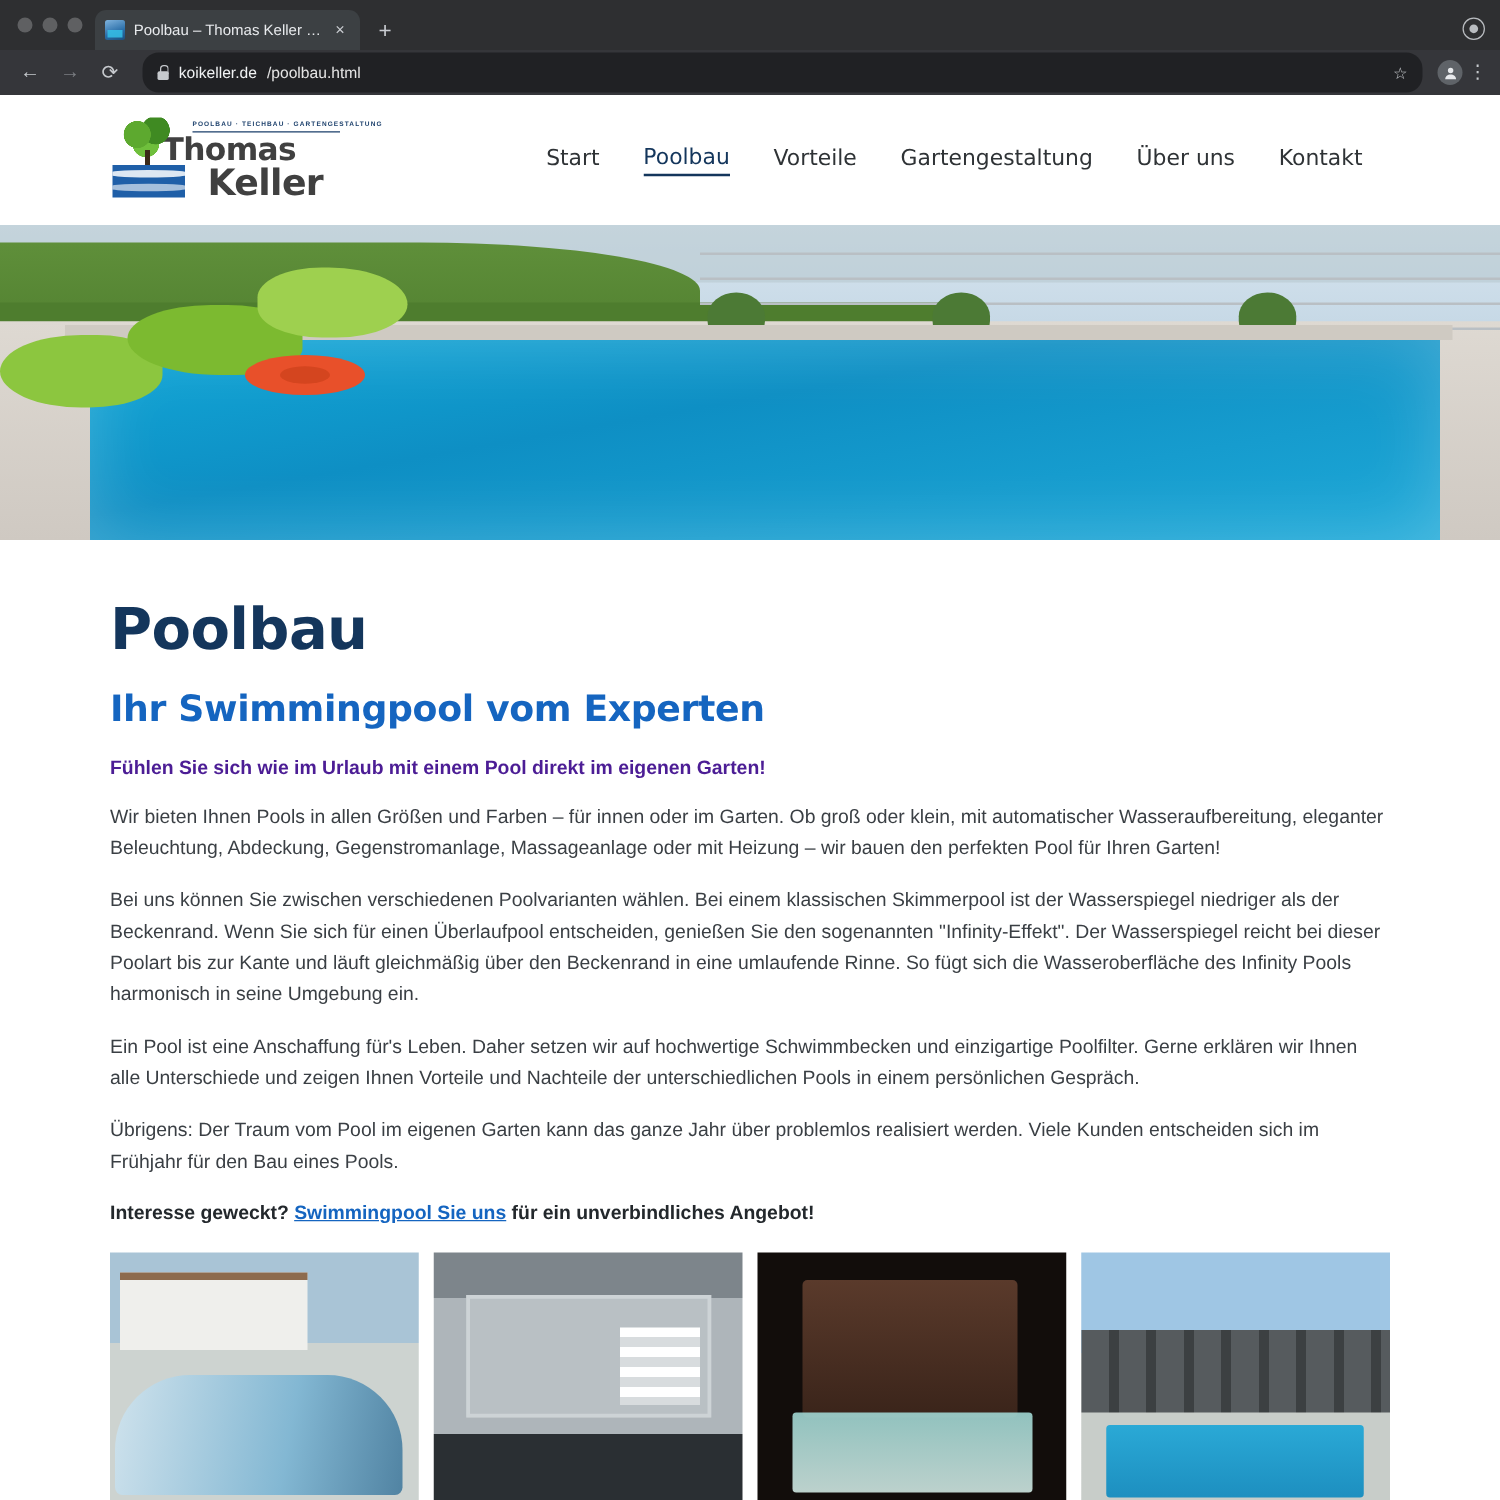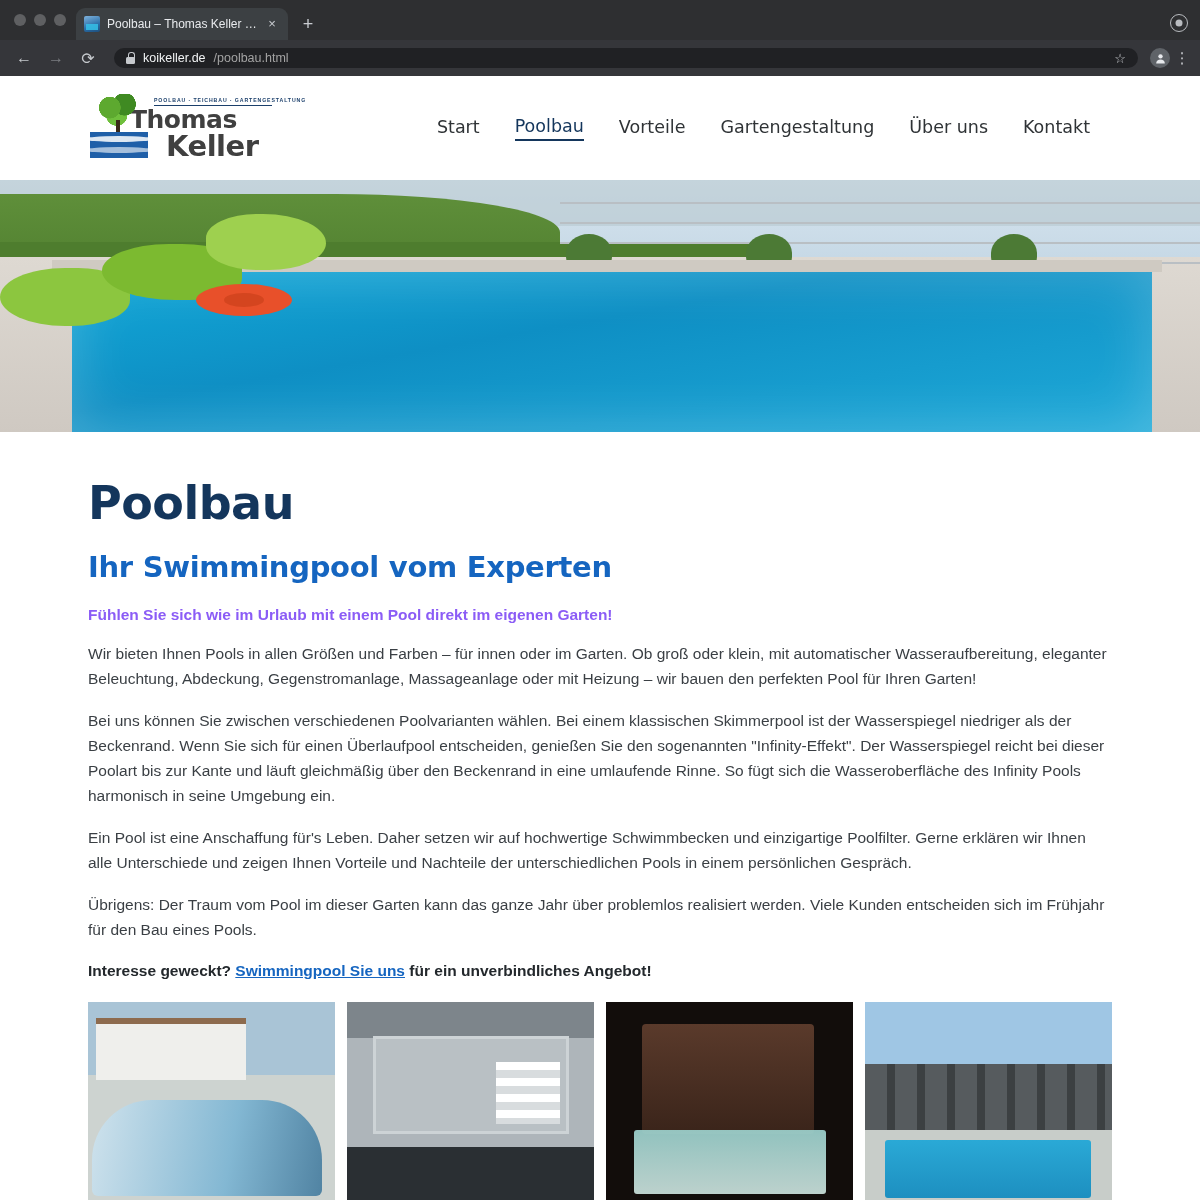--- a/index.html
+++ b/index.html
@@ -69,37 +69,37 @@
     display: flex; align-items: center; gap: 4px;
     padding: 0 10px;
   }
   .nav-btn {
     width: 28px; height: 28px; border-radius: 50%;
     color: #c6c9cd; font-size: 16px; display: flex;
     align-items: center; justify-content: center;
   }
   .nav-btn.disabled { color: #7b7e82; }
   .omnibox {
-    flex: 1; height: 20px; background: #202124; border-radius: 13px;
+    flex: 1; height: 32px; background: #202124; border-radius: 13px;
     display: flex; align-items: center; gap: 8px; padding: 0 12px;
     margin: 0 8px; color: #e4e6e9; font-size: 12.5px;
   }
   .lock {
     width: 9px; height: 12px; position: relative; flex: none;
   }
   .lock::before {
     content:""; position:absolute; left:0; bottom:0; width:9px; height:7px;
     background:#c6c9cd; border-radius:1.5px;
   }
   .lock::after {
     content:""; position:absolute; left:1.8px; top:0; width:5.4px; height:6px;
     border:1.5px solid #c6c9cd; border-bottom:none; border-radius:3px 3px 0 0;
   }
   .url-host { color: #f1f3f4; }
-  .url-path { color: #a3a3a3; }
+  .url-path { color: #e5e5e5; }
   .omnibox-right { margin-left: auto; display: flex; align-items: center; gap: 12px; }
   .star {
     color: #c6c9cd; font-size: 13px;
   }
   .avatar-btn {
     width: 20px; height: 20px; border-radius: 50%;
     background: #5f6368; display:flex; align-items:center; justify-content:center;
   }
   .avatar-btn svg { width: 13px; height: 13px; fill: #e8eaed; }
   .kebab { color: #c6c9cd; font-size: 15px; letter-spacing: 0; line-height: 10px; width: 16px; text-align:center;}
@@ -203,21 +203,21 @@
   h1.title {
     font-family: "DejaVu Sans", sans-serif;
     font-size: 46px; font-weight: bold; color: #14365c; letter-spacing: -0.5px;
   }
   h2.subtitle {
     font-family: "DejaVu Sans", sans-serif;
     font-size: 29px; font-weight: bold; color: #1565c0;
     margin-top: 20px; letter-spacing: -0.3px;
   }
   p.lead-bold {
-    margin-top: 22px; font-size: 15.5px; font-weight: bold; color: #8b5cf6;
+    margin-top: 22px; font-size: 15.5px; font-weight: bold; color: #4c1d95;
   }
   p.body {
     margin-top: 17px; font-size: 15.5px; line-height: 25px; color: #3a3f44;
   }
   p.cta { margin-top: 20px; font-size: 15.5px; font-weight: bold; color: #23282c; }
   p.cta a { color: #1565c0; text-decoration: underline; }
   .gallery {
     display: flex; gap: 12px; margin-top: 22px;
   }
   .shot { width: 247px; height: 202px; overflow: hidden; position: relative; }
@@ -356,21 +356,21 @@
       <div class="ring"></div>
     </div>
 
     <div class="content">
       <h1 class="title">Poolbau</h1>
       <h2 class="subtitle">Ihr Swimmingpool vom Experten</h2>
       <p class="lead-bold">Fühlen Sie sich wie im Urlaub mit einem Pool direkt im eigenen Garten!</p>
       <p class="body">Wir bieten Ihnen Pools in allen Größen und Farben – für innen oder im Garten. Ob groß oder klein, mit automatischer Wasseraufbereitung, eleganter Beleuchtung, Abdeckung, Gegenstromanlage, Massageanlage oder mit Heizung – wir bauen den perfekten Pool für Ihren Garten!</p>
       <p class="body">Bei uns können Sie zwischen verschiedenen Poolvarianten wählen. Bei einem klassischen Skimmerpool ist der Wasserspiegel niedriger als der Beckenrand. Wenn Sie sich für einen Überlaufpool entscheiden, genießen Sie den sogenannten "Infinity-Effekt". Der Wasserspiegel reicht bei dieser Poolart bis zur Kante und läuft gleichmäßig über den Beckenrand in eine umlaufende Rinne. So fügt sich die Wasseroberfläche des Infinity Pools harmonisch in seine Umgebung ein.</p>
       <p class="body">Ein Pool ist eine Anschaffung für's Leben. Daher setzen wir auf hochwertige Schwimmbecken und einzigartige Poolfilter. Gerne erklären wir Ihnen alle Unterschiede und zeigen Ihnen Vorteile und Nachteile der unterschiedlichen Pools in einem persönlichen Gespräch.</p>
-      <p class="body">Übrigens: Der Traum vom Pool im dieser Garten kann das ganze Jahr über problemlos realisiert werden. Viele Kunden entscheiden sich im Frühjahr für den Bau eines Pools.</p>
+      <p class="body">Übrigens: Der Traum vom Pool im eigenen Garten kann das ganze Jahr über problemlos realisiert werden. Viele Kunden entscheiden sich im Frühjahr für den Bau eines Pools.</p>
       <p class="cta"><span>Interesse geweckt? </span><a href="#">Swimmingpool Sie uns</a><span> für ein unverbindliches Angebot!</span></p>
 
       <div class="gallery">
         <div class="shot shot-1"></div>
         <div class="shot shot-2"></div>
         <div class="shot shot-3"></div>
         <div class="shot shot-4"></div>
       </div>
     </div>
 

